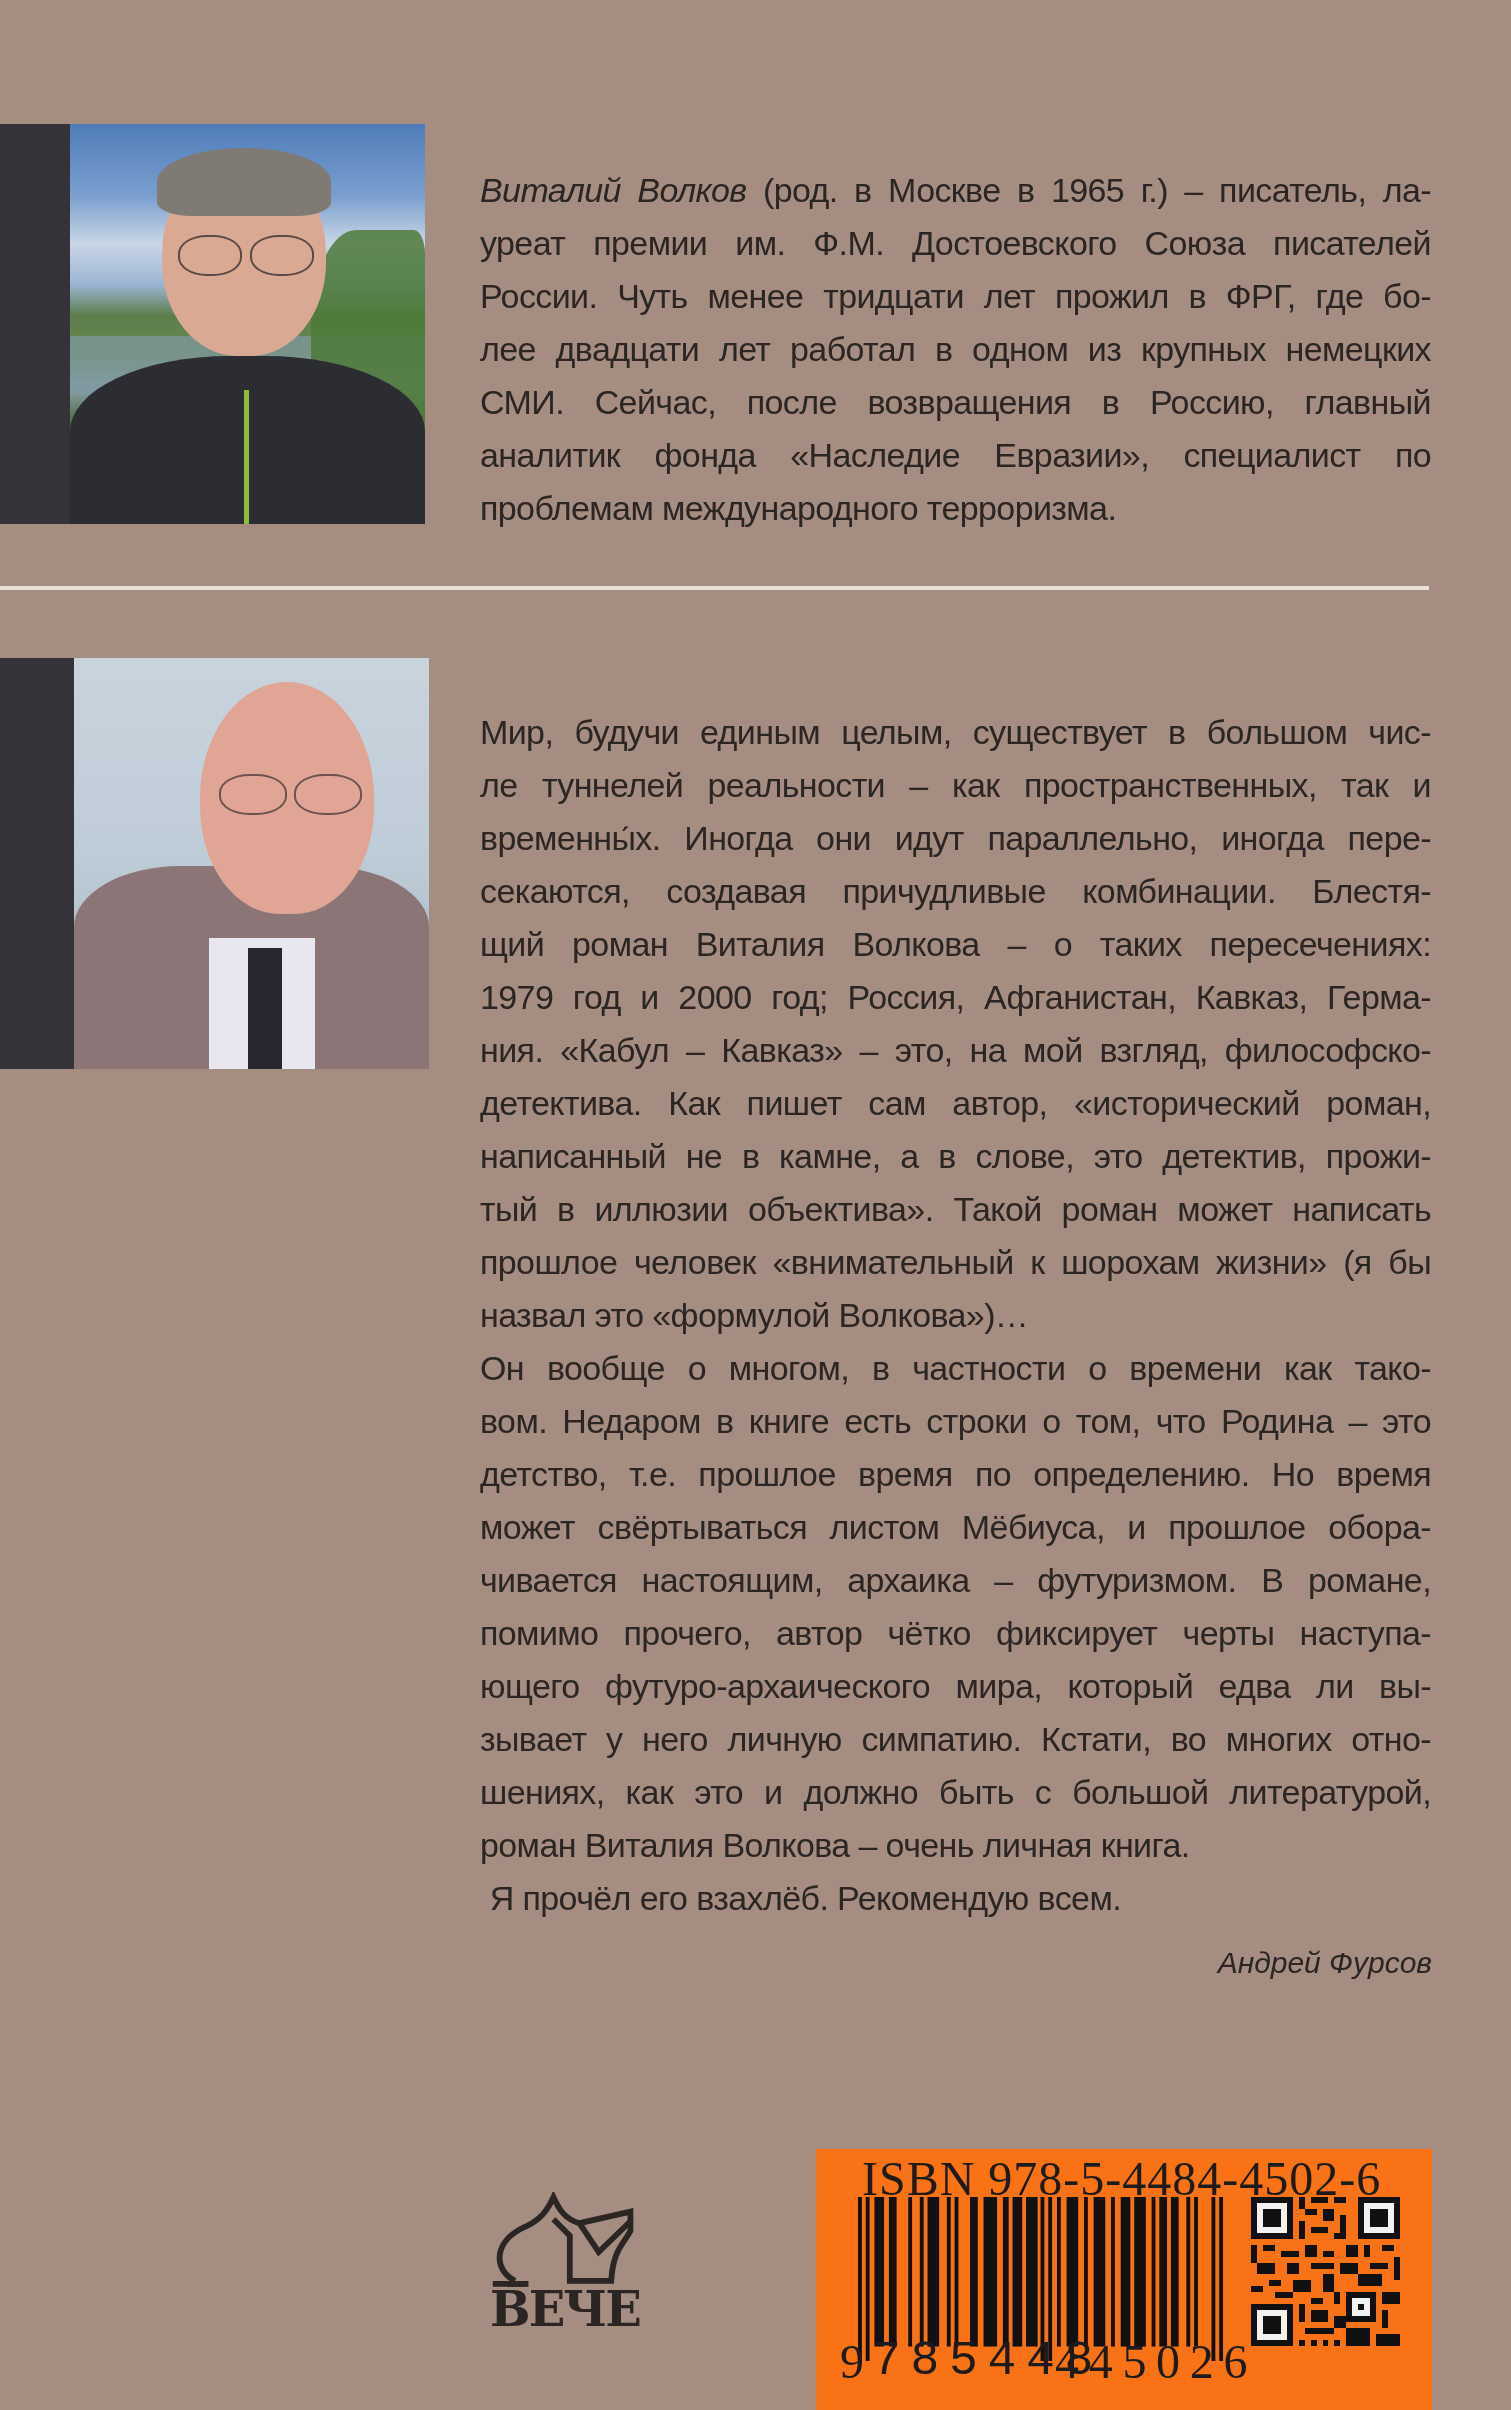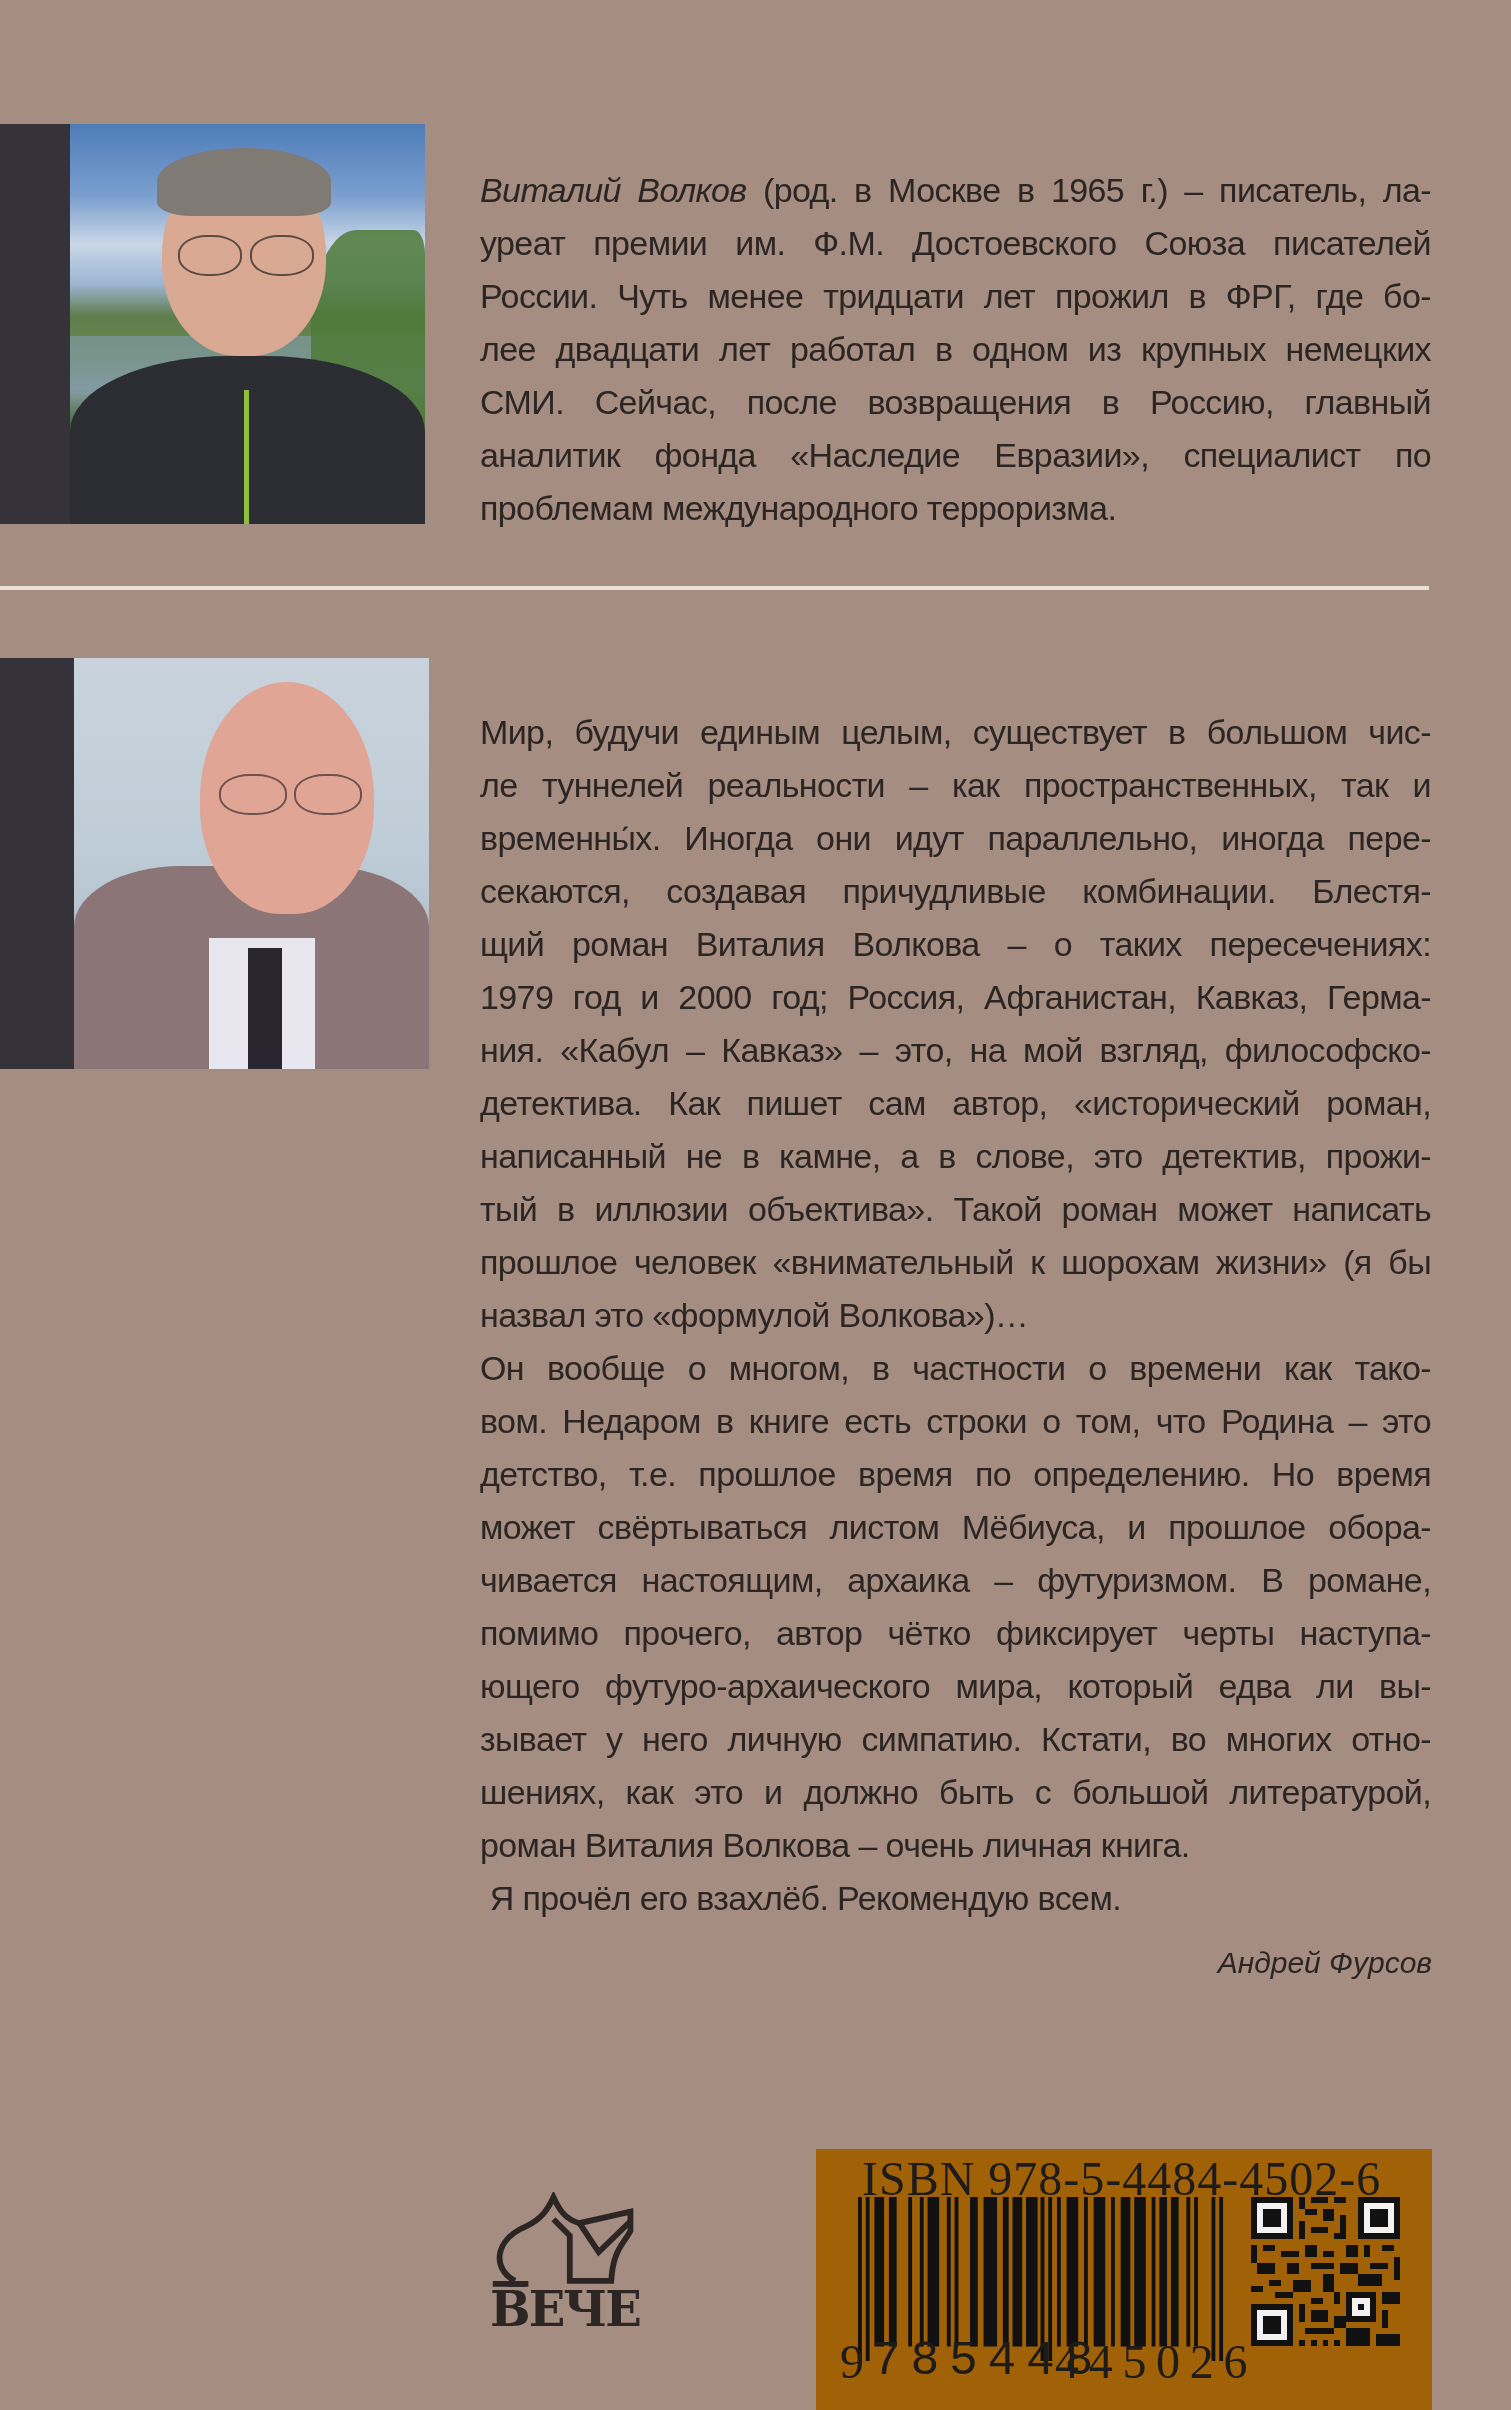--- a/index.html
+++ b/index.html
@@ -37,21 +37,21 @@
   .italic { font-style:italic; }
   .signature {
     position:absolute; right:79px; top:1946px; font-size:30px; font-style:italic;
   }
   .logo { position:absolute; left:488px; top:2192px; width:154px; height:145px; }
   .logo-text {
     position:absolute; left:0; top:89px; width:154px; text-align:center;
     font-family:"DejaVu Serif", serif; font-weight:bold; font-size:48px; letter-spacing:-1.9px; color:#2b2523;
   }
   .barcode-panel {
-    position:absolute; left:816px; top:2149px; width:616px; height:262px; background:#a16207;
+    position:absolute; left:816px; top:2149px; width:616px; height:262px; background:#f97316;
   }
   .isbn-text {
     position:absolute; left:46px; top:1.9px; font-family:"Liberation Serif", serif; font-size:48px; letter-spacing:1px; color:#1e1b1b;
   }
   .bars { position:absolute; left:42px; top:48px; width:367px; height:164px; }
   .digits {
     position:absolute; top:185px; font-family:"Liberation Serif", serif; font-size:48px; color:#1e1b1b; letter-spacing:9.7px;
   }
   .qr { position:absolute; left:435px; top:48px; width:149px; height:149px; }
 </style>

